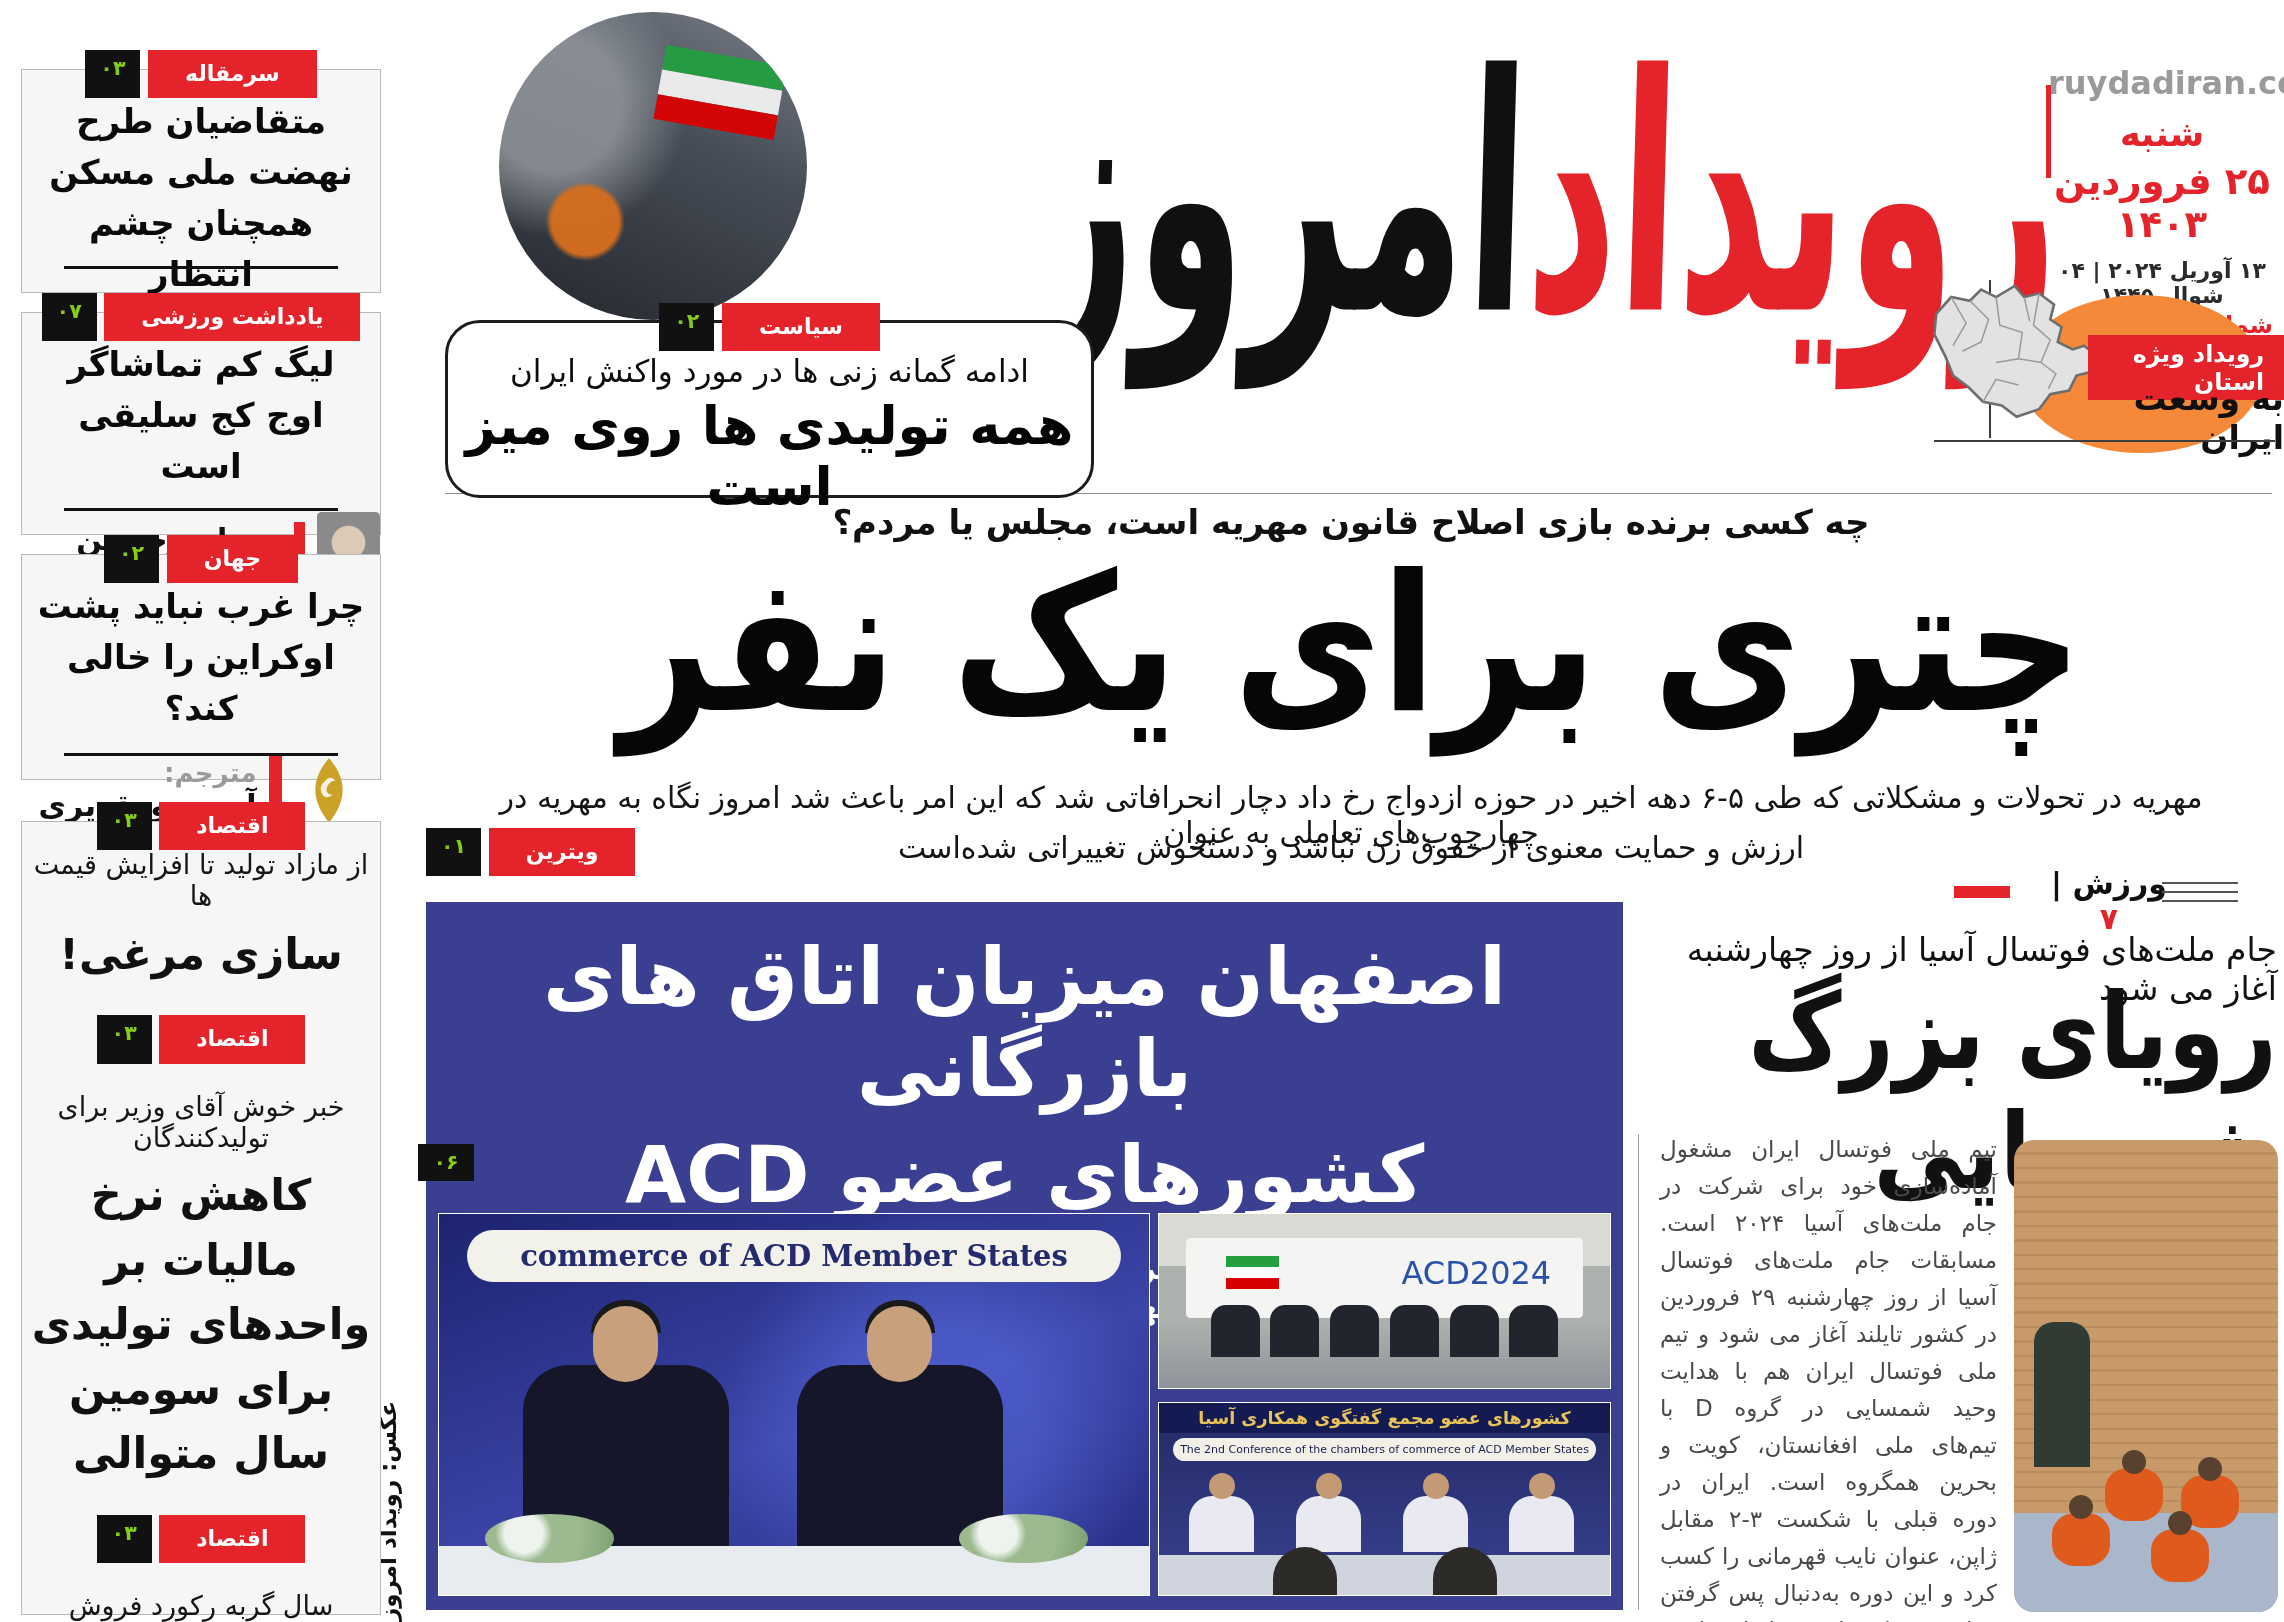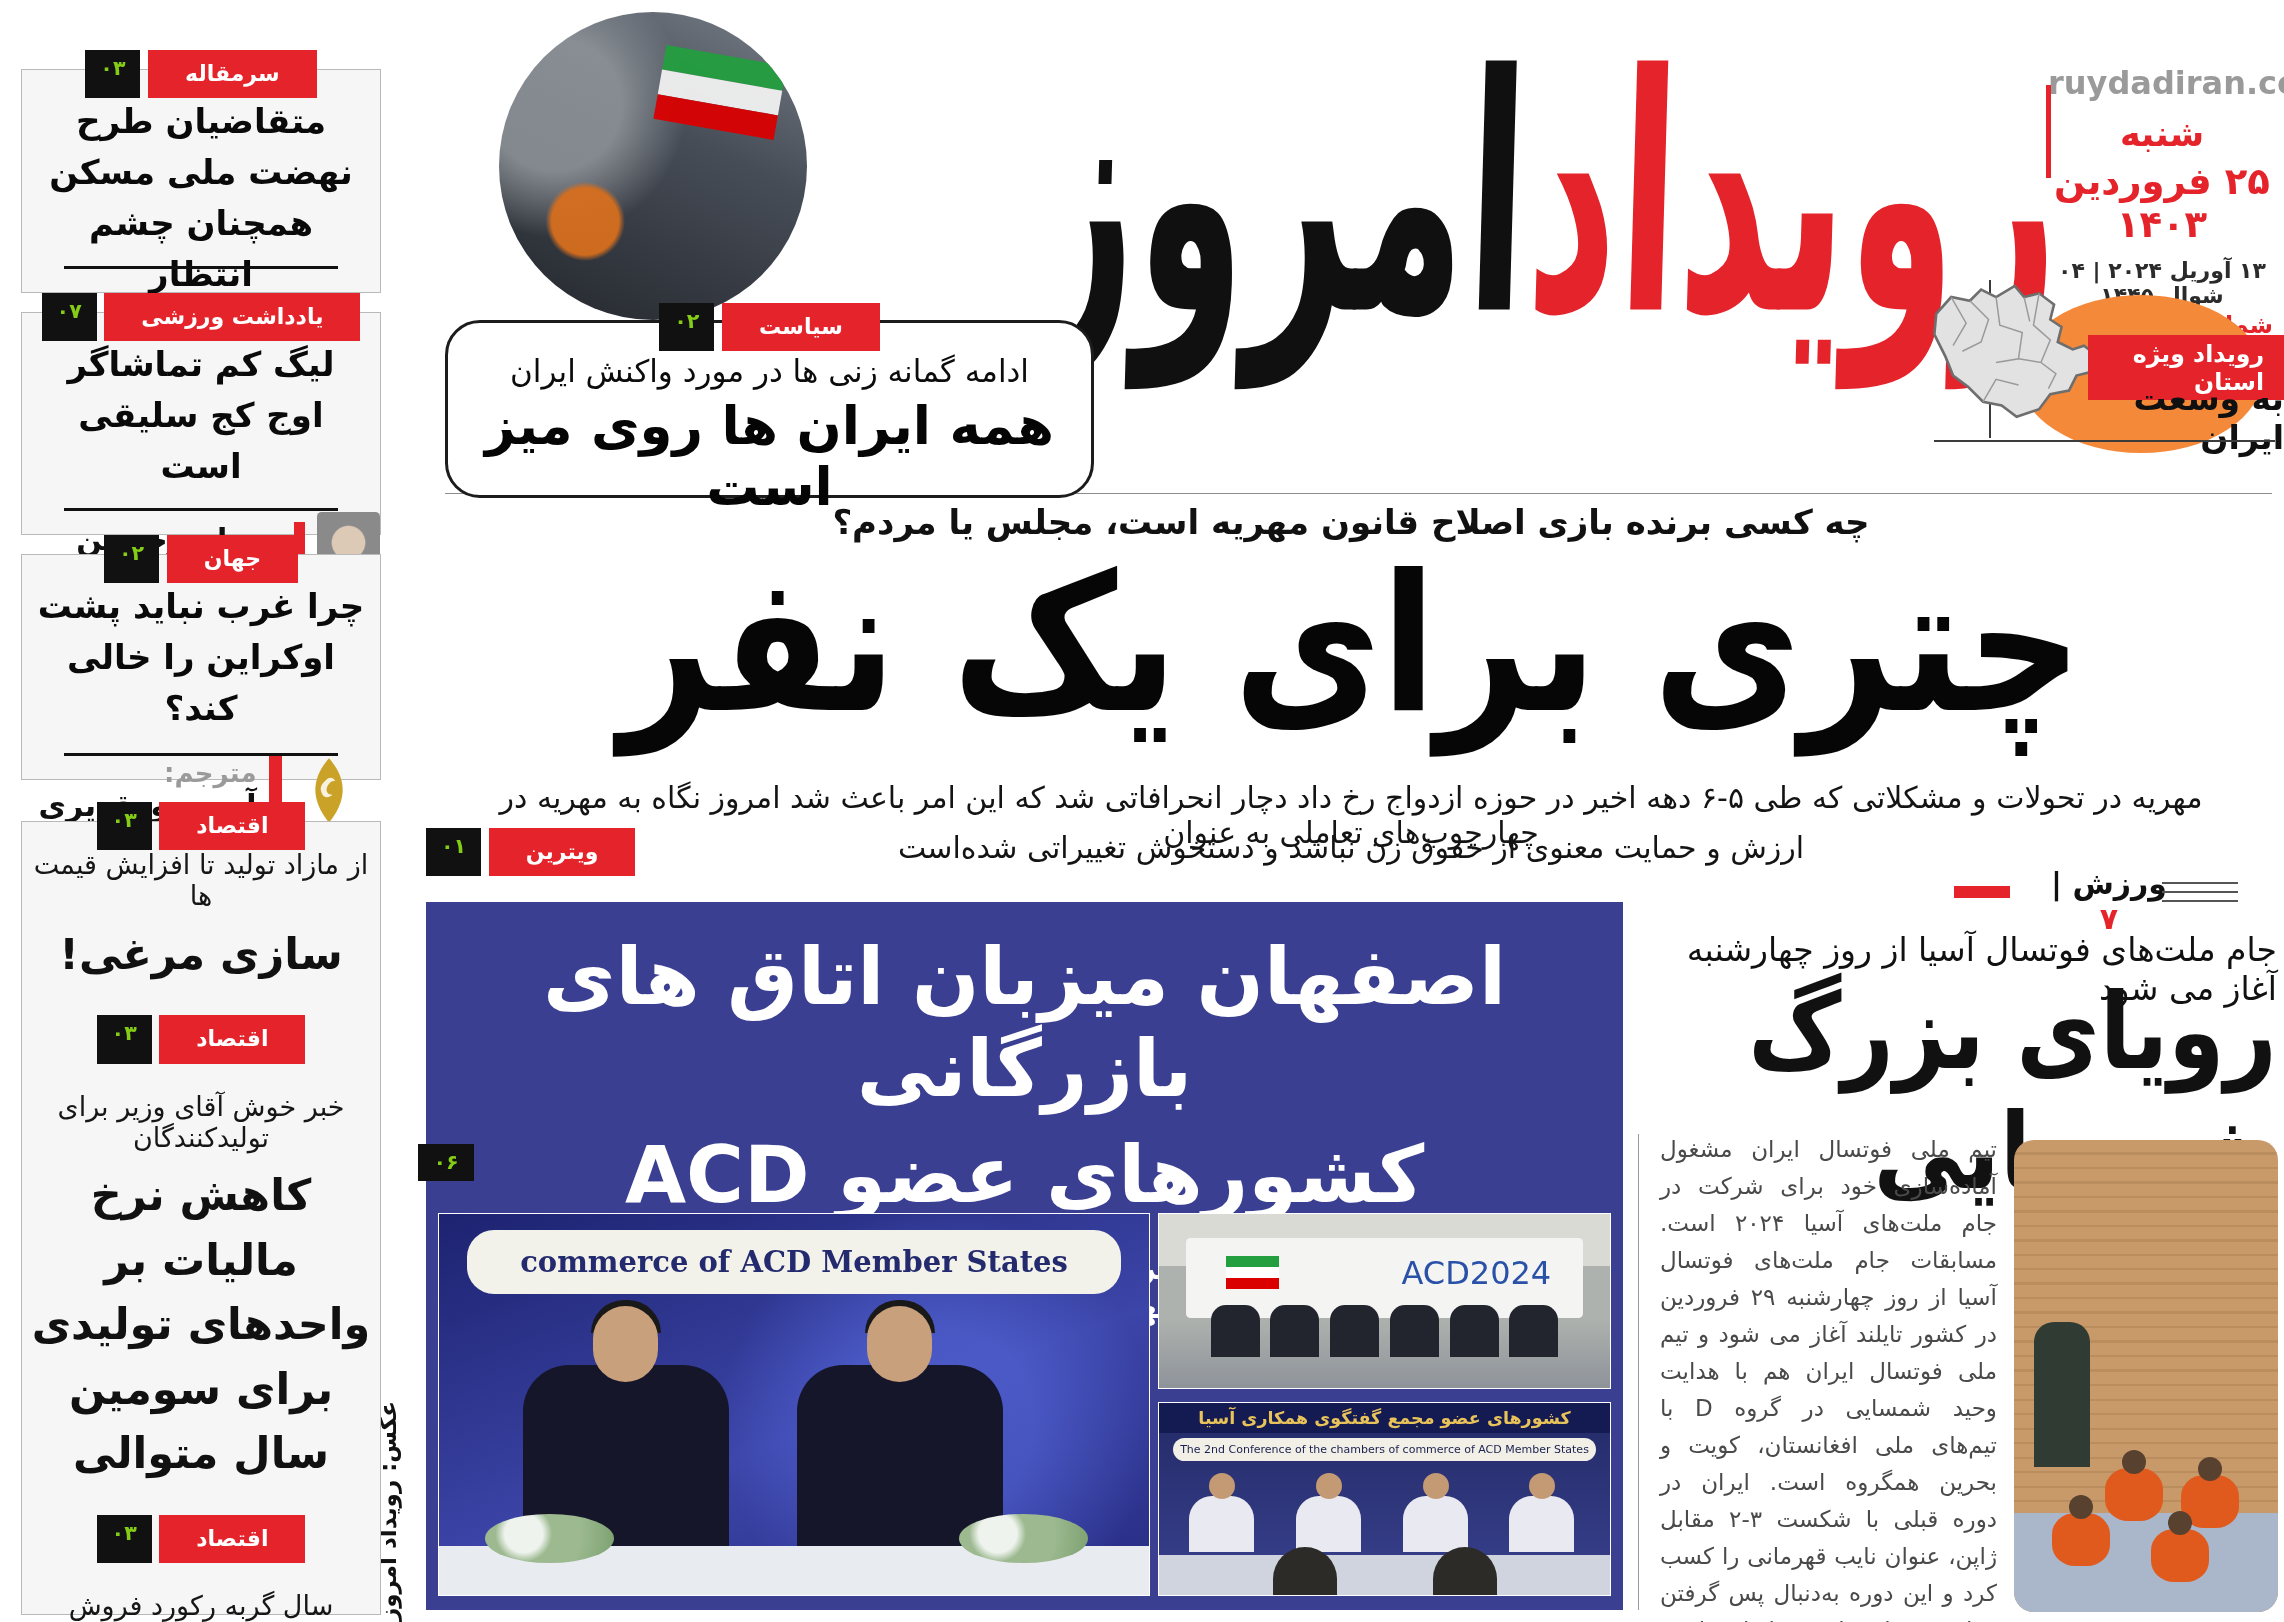--- a/index.html
+++ b/index.html
@@ -65,21 +65,21 @@
   
   .acd-box{left:426px;top:902px;width:1197px;height:708px;background:#3b3f91;text-align:center;}
   .acd-t1{margin-top:29px;font-size:79px;font-weight:bold;color:#fff;letter-spacing:-1.5px;}
   .acd-t2{margin-top:13.7px;font-size:79px;font-weight:bold;color:#fff;}
   .acd-sub{margin-top:27px;font-size:33px;font-weight:bold;color:#fff;}
   .acd-pg{position:absolute;left:-7.6px;top:242px;}
   .ph{position:absolute;overflow:hidden;}
   .ph-main{left:12px;bottom:13.7px;width:710px;height:381px;border:1.5px solid #fff;
     background:radial-gradient(circle at 70% 55%,rgba(90,110,230,.5) 0 18%,rgba(90,110,230,0) 40%),
     linear-gradient(160deg,#1d2370 0%,#3c45a8 55%,#272c82 100%);}
-  .ph-banner{position:absolute;left:4%;right:4%;top:4%;height:64px;background:#f2f1ea;border-radius:27px;
+  .ph-banner{position:absolute;left:4%;right:4%;top:4%;height:52px;background:#f2f1ea;border-radius:27px;
     display:flex;align-items:center;justify-content:center;font-family:"DejaVu Serif",serif;
     font-size:29px;font-weight:bold;color:#232a6e;direction:ltr;}
   .suit{position:absolute;bottom:47px;width:206px;height:183px;background:#15162a;border-radius:46px 46px 0 0;}
   .head{position:absolute;width:65px;height:76px;background:#c9a07c;border-radius:33px;top:-59px;left:70px;}
   .hair{position:absolute;width:70px;height:33px;background:#191919;border-radius:33px 33px 0 0;top:-65px;left:68px;}
   .table-strip{position:absolute;left:0;right:0;bottom:0;height:49px;background:#e8ebf0;}
   .flowers{position:absolute;bottom:32px;width:129px;height:49px;border-radius:50%;
     background:radial-gradient(circle at 30% 40%,#eef3ee 0 20%,#9cb98f 30% 60%,#7ba06f 100%);}
   .ph-top{right:12px;bottom:221px;width:451px;height:174px;border:1.5px solid #fff;
     background:linear-gradient(180deg,#d9dad3 0 30%,#aeb2ae 30% 60%,#8e939a 100%);}
@@ -158,21 +158,21 @@
 <div class="abs prov-badge" style="left:2088px;top:335px;">رویداد ویژه استان</div>
 <div class="abs prov-cap" style="left:2088px;top:379px;">به وسعت ایران</div>
 <div class="abs thin-h" style="left:1934px;top:440px;width:341px;"></div>
 
 <div class="abs teaser-box">
   <div class="badge-row badge-abs">
     <span class="pill">سیاست</span>
     <span class="pgbox">۰۲</span>
   </div>
   <div class="teaser-kicker">ادامه گمانه زنی ها در مورد واکنش ایران</div>
-  <div class="teaser-title">همه ایران ها روی میز است</div>
+  <div class="teaser-title">همه تولیدی ها روی میز است</div>
 </div>
 <div class="abs sep-h"></div>
 
 <div class="abs lead-kicker">چه کسی برنده بازی اصلاح قانون مهریه است، مجلس یا مردم؟</div>
 <div class="abs lead-headline">چتری برای یک نفر</div>
 <div class="abs deck" style="top:780px;">مهریه در تحولات و مشکلاتی که طی ۵-۶ دهه اخیر در حوزه ازدواج رخ داد دچار انحرافاتی شد که این امر باعث شد امروز نگاه به مهریه در چهارچوب‌های تعاملی به عنوان</div>
 <div class="abs deck" style="top:830px;">ارزش و حمایت معنوی از حقوق زن نباشد و دستخوش تغییراتی شده‌است</div>
 <div class="abs badge-row" style="left:426px;top:828px;">
   <span class="pill">ویترین</span>
   <span class="pgbox">۰۱</span>

